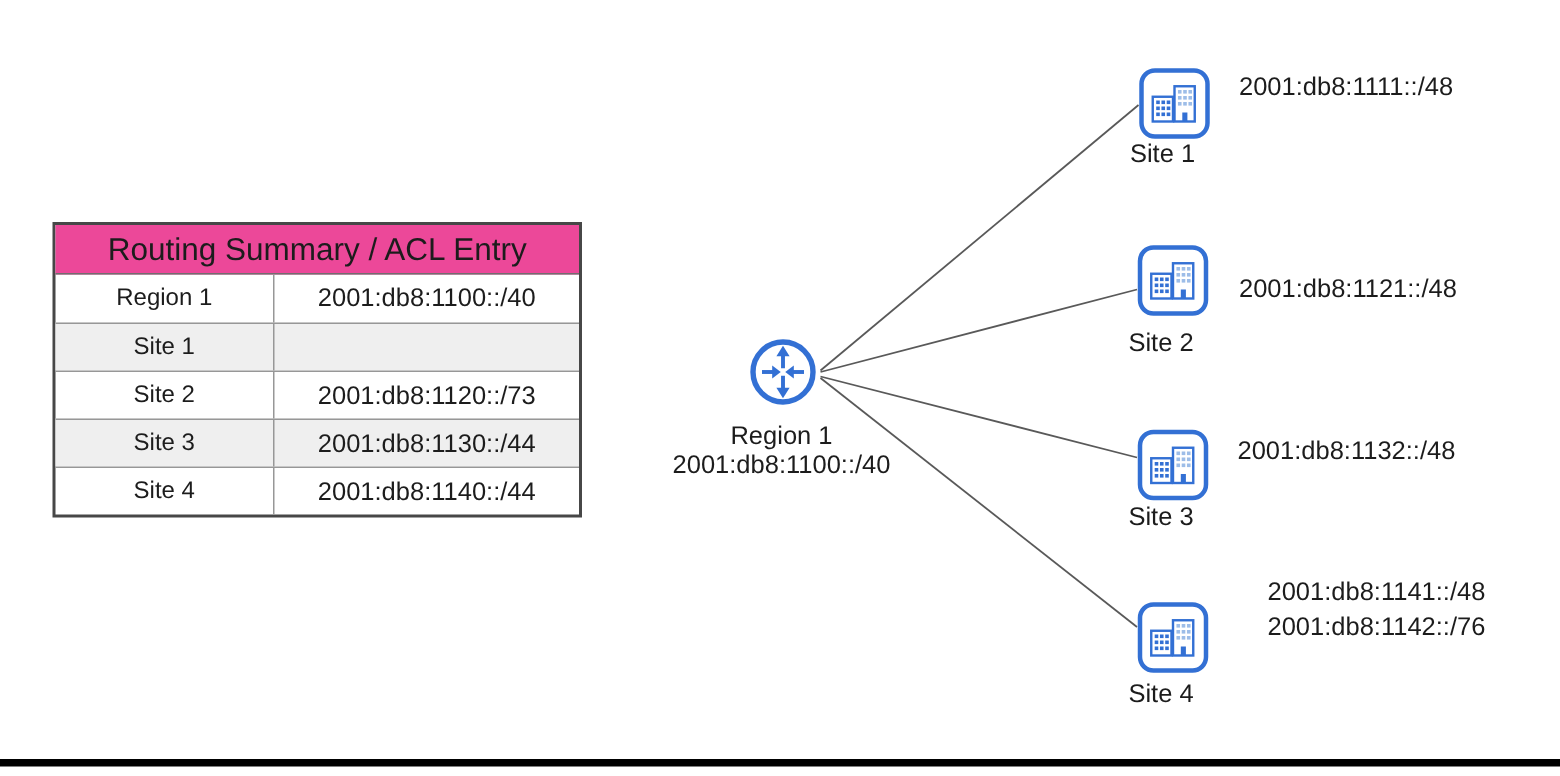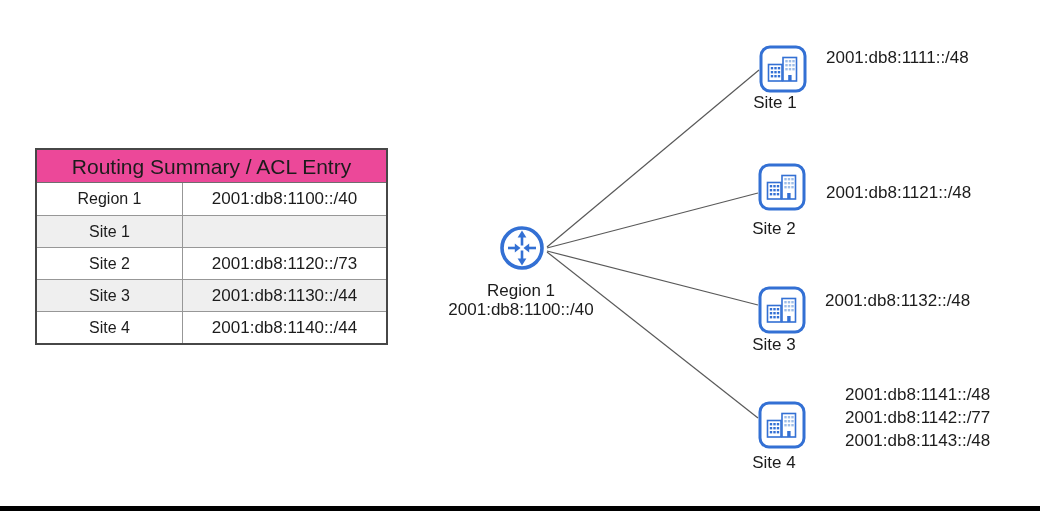--- a/index.html
+++ b/index.html
@@ -275,19 +275,18 @@
           <rect x="18.8" y="26" width="2.4" height="2.4"></rect>
         <rect x="11.8" y="30" width="2.4" height="2.4"></rect>
           <rect x="15.3" y="30" width="2.4" height="2.4"></rect>
           <rect x="18.8" y="30" width="2.4" height="2.4"></rect>
       </g>
     </svg>
   </div>
   <div class="site-label" style="left:742px; top:454px;">Site 4</div>
   <div class="ip-block tall" style="left:821px; top:383px;margin-left:24px;">
     <div>2001:db8:1141::/48</div>
-    <div>2001:db8:1142::/77</div>
-    <div>2001:db8:1143::/48</div>
+    <div>2001:db8:1142::/76</div>
   </div>
 
   <div class="bottom-rule"></div>
 
 </div>
 
 </body></html>

